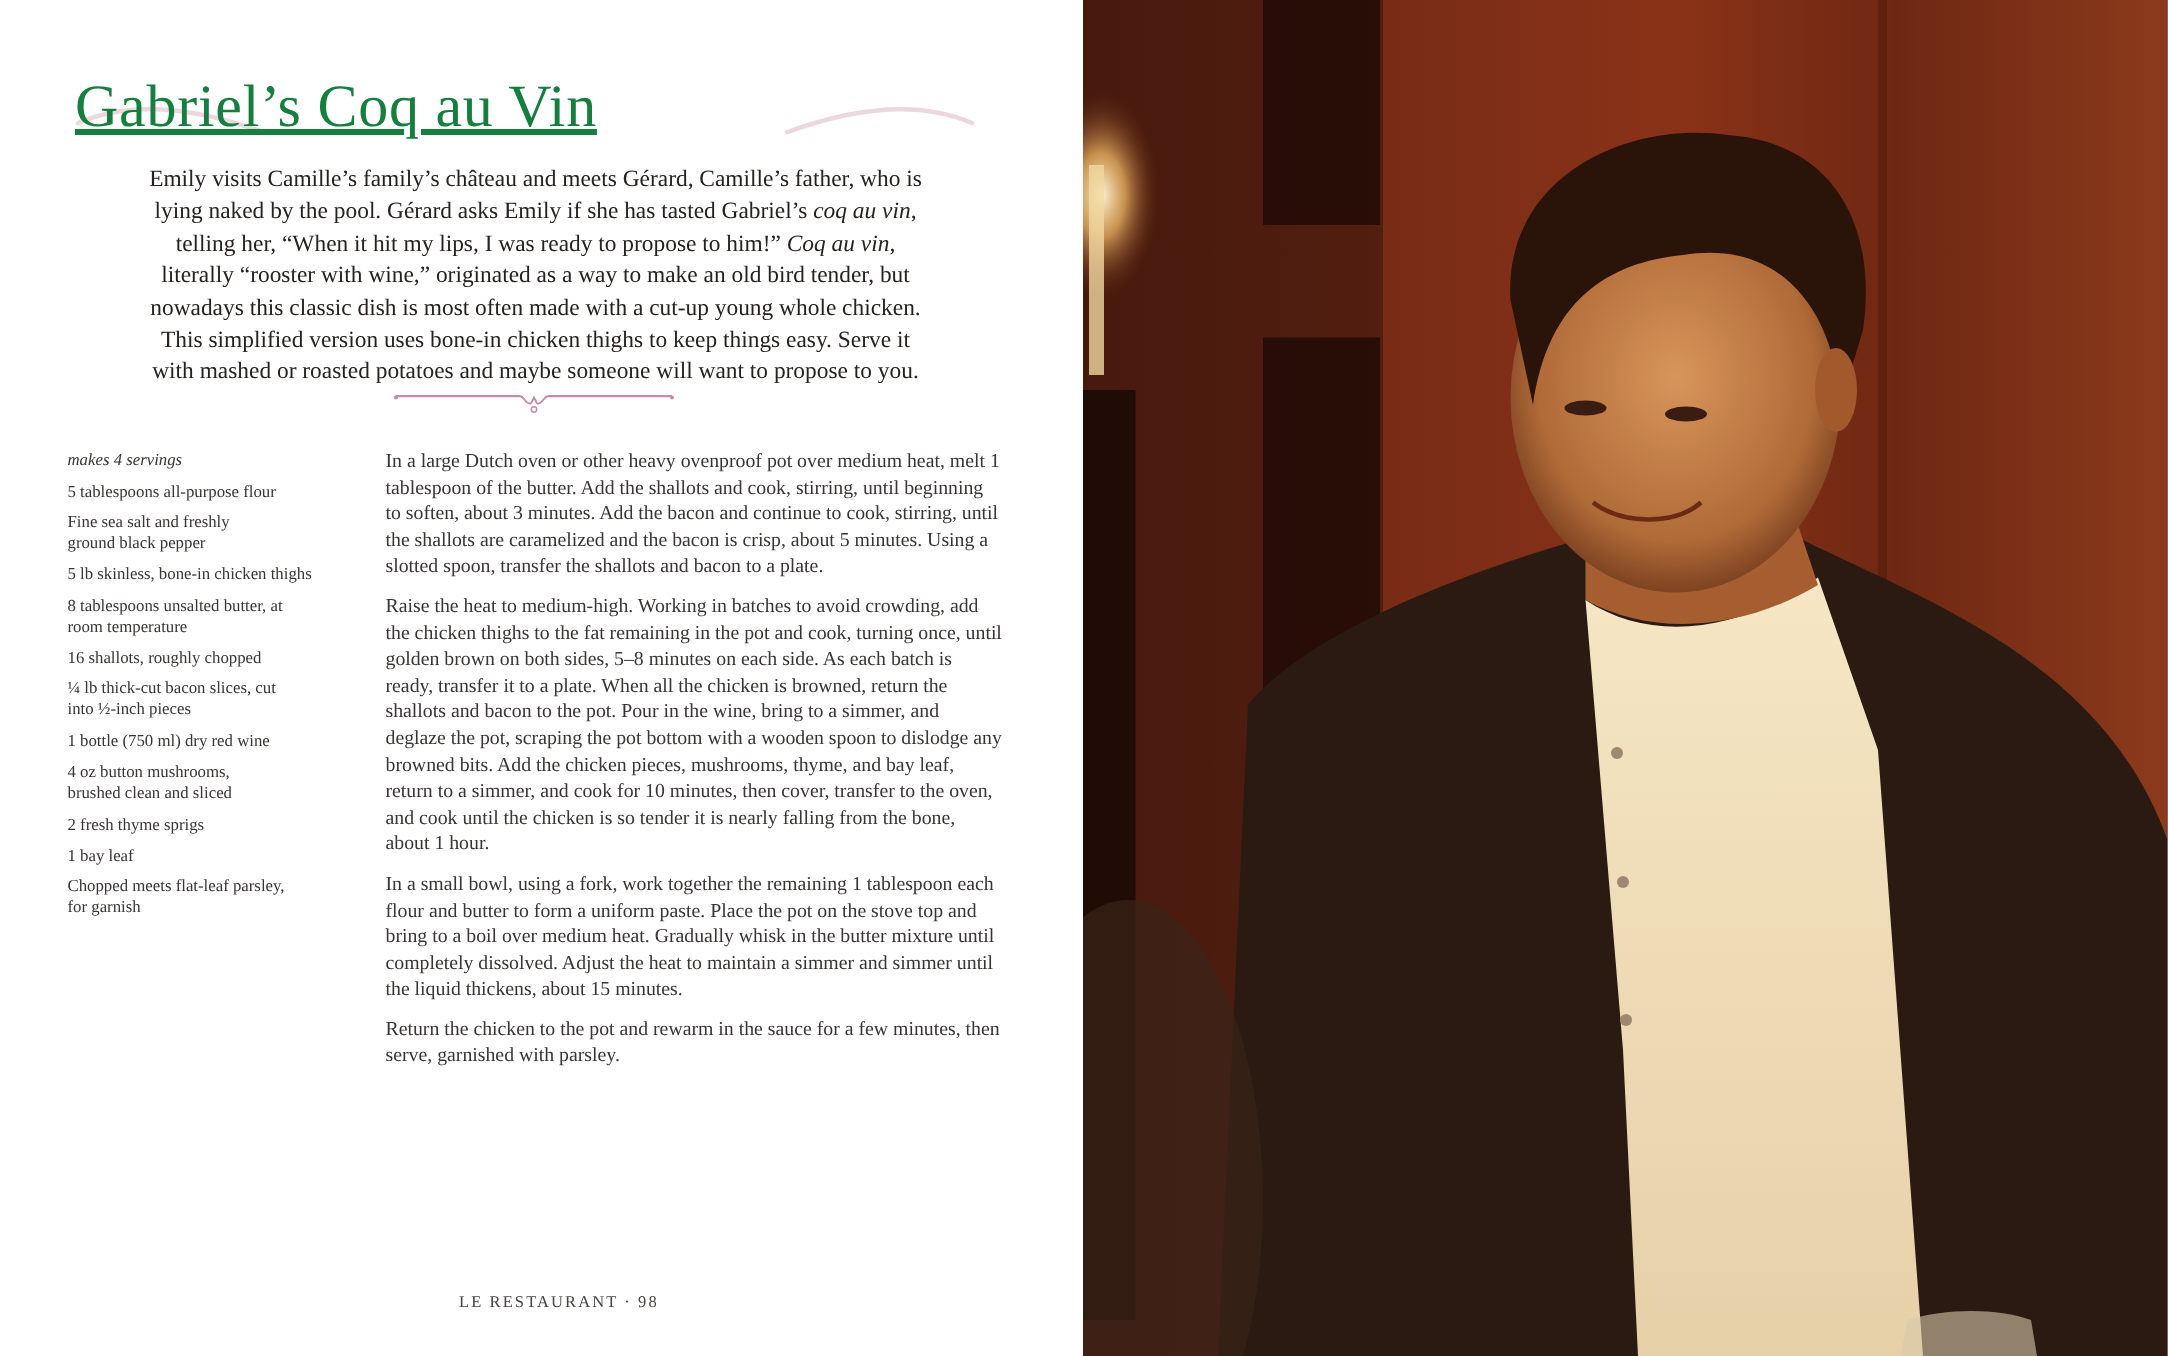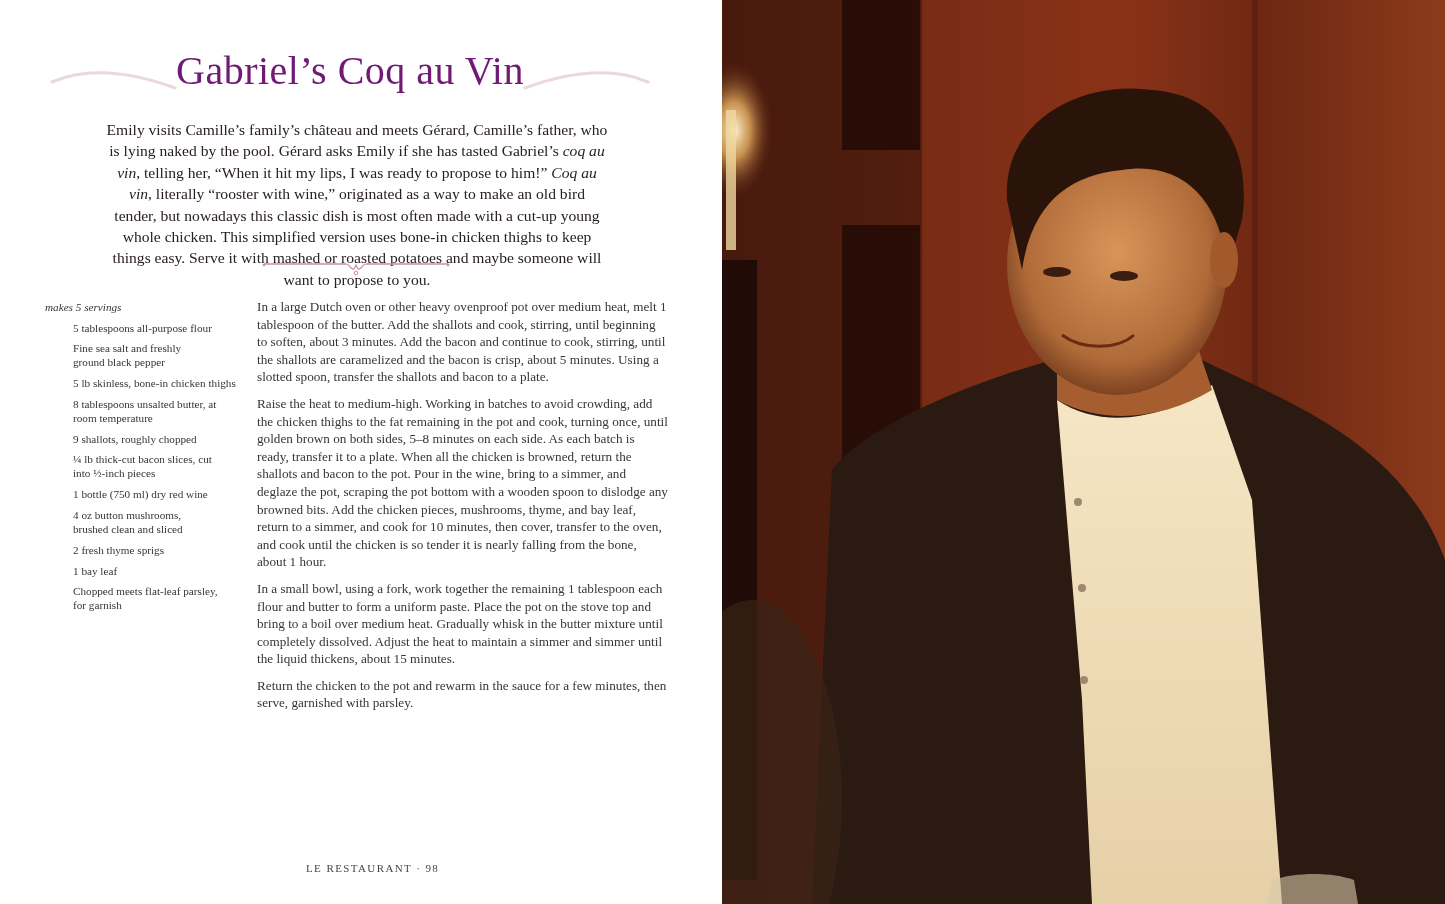--- a/index.html
+++ b/index.html
@@ -11,35 +11,35 @@
   .left-page {
     position: absolute; left: 0; top: 0; width: 722px; height: 904px; background: #ffffff;
   }
   .right-page {
     position: absolute; left: 722px; top: 0; width: 723px; height: 904px; overflow: hidden;
     background: #3a1208;
   }
   .title-wrap { position: absolute; left: 50px; top: 48px; width: 600px; height: 50px; }
   .swash { position: absolute; top: 14px; }
   .title {
-    position: absolute; left: 0; right: 0; top: 0; text-align: center;
-    font-size: 40px; color: #701a75; letter-spacing: 0.5px; line-height: 46px;
+    position: absolute; left: 0; right: 0; top: 0; 
+    font-size: 40px; color: #15803d; letter-spacing: 0.5px; line-height: 46px; text-decoration: underline;
   }
   .intro {
     position: absolute; left: 88px; top: 101px; width: 538px;
     text-align: center; font-size: 15.6px; line-height: 21.4px; color: #2a2020;
   }
-  .intro p { margin: 18px; }
+  .intro p { margin: 8px; }
   .divider { position: absolute; left: 260px; top: 258px; width: 192px; height: 20px; }
   .ingredients {
     position: absolute; left: 45px; top: 300px; width: 200px;
     font-size: 11.2px; line-height: 14px; color: #3a3434;
   }
   .ingredients .yield { font-style: italic; margin-bottom: 6.5px; }
-  .ingredients .ing { margin-bottom: 6.8px; margin-left: 28px; }
+  .ingredients .ing { margin-bottom: 6.8px; }
   .method {
     position: absolute; left: 257px; top: 298px; width: 412px;
     font-size: 13.2px; line-height: 17.6px; color: #3a3434;
   }
   .method p { margin: 0 0 9px 0; }
   .footer {
     position: absolute; left: 306px; top: 862px;
     font-size: 11px; letter-spacing: 1.4px; color: #4a4444;
   }
   .photo { position: absolute; left: 0; top: 0; width: 723px; height: 904px; }
@@ -66,26 +66,26 @@
   <svg class="divider" viewBox="0 0 192 20">
     <line x1="4" y1="6" x2="86" y2="6" stroke="#c98aa8" stroke-width="1.5"></line>
     <line x1="106" y1="6" x2="188" y2="6" stroke="#c98aa8" stroke-width="1.5"></line>
     <circle cx="4" cy="7" r="1.3" fill="#c98aa8"></circle>
     <circle cx="188" cy="7" r="1.3" fill="#c98aa8"></circle>
     <path d="M86 6 C 90 6, 90 12, 94 11 M106 6 C 102 6, 102 12, 98 11 M94 11 L96 7 L98 11" stroke="#c98aa8" stroke-width="1.2" fill="none"></path>
     <circle cx="96" cy="15" r="1.8" stroke="#c98aa8" stroke-width="1" fill="none"></circle>
   </svg>
 
   <div class="ingredients">
-    <div class="yield">makes 5 servings</div>
+    <div class="yield">makes 4 servings</div>
     <div class="ing">5 tablespoons all-purpose flour</div>
     <div class="ing" style="width:130px">Fine sea salt and freshly ground black pepper</div>
     <div class="ing">5 lb skinless, bone-in chicken thighs</div>
     <div class="ing" style="width:155px">8 tablespoons unsalted butter, at room temperature</div>
-    <div class="ing">9 shallots, roughly chopped</div>
+    <div class="ing">16 shallots, roughly chopped</div>
     <div class="ing" style="width:145px">¼ lb thick-cut bacon slices, cut into ½-inch pieces</div>
     <div class="ing">1 bottle (750 ml) dry red wine</div>
     <div class="ing" style="width:130px">4 oz button mushrooms, brushed clean and sliced</div>
     <div class="ing">2 fresh thyme sprigs</div>
     <div class="ing">1 bay leaf</div>
     <div class="ing" style="width:160px">Chopped meets flat-leaf parsley, for garnish</div>
   </div>
 
   <div class="method">
     <p>In a large Dutch oven or other heavy ovenproof pot over medium heat, melt 1 tablespoon of the butter. Add the shallots and cook, stirring, until beginning to soften, about 3 minutes. Add the bacon and continue to cook, stirring, until the shallots are caramelized and the bacon is crisp, about 5 minutes. Using a slotted spoon, transfer the shallots and bacon to a plate.</p>

